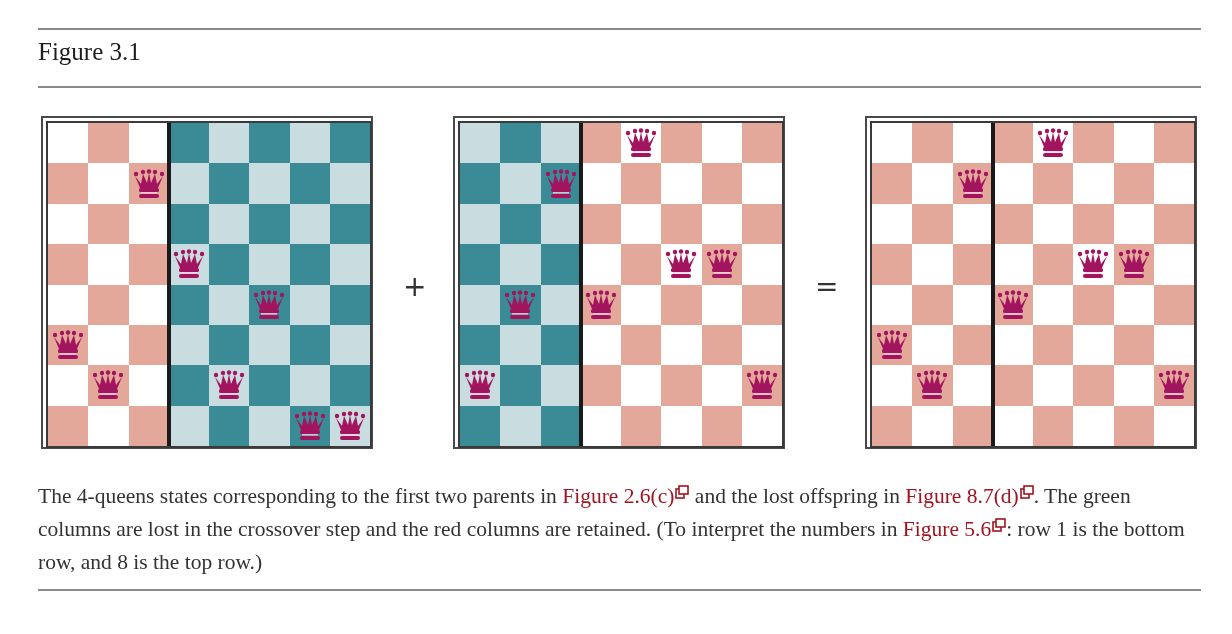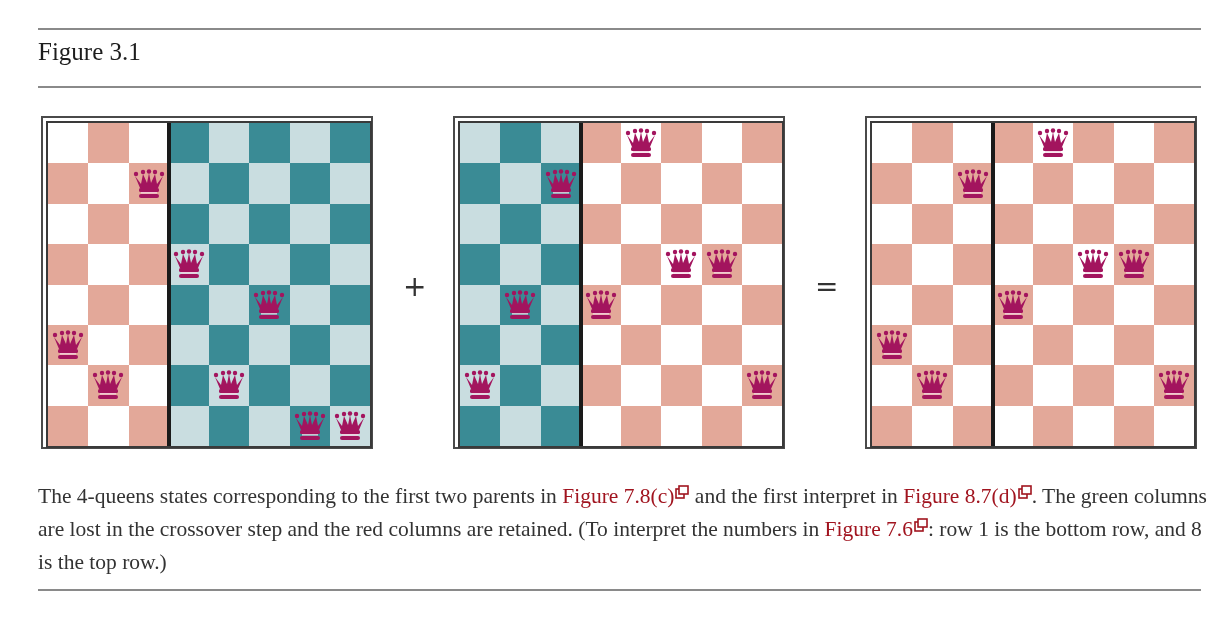--- a/index.html
+++ b/index.html
@@ -570,25 +570,25 @@
       <div class="cell" style="background: rgb(255, 255, 255);"></div>
       <div class="cell" style="background: rgb(227, 168, 153);"></div>
       <div class="cell" style="background: rgb(255, 255, 255);"></div>
       <div class="cell" style="background: rgb(227, 168, 153);"></div>
       <div class="cell" style="background: rgb(255, 255, 255);"></div>
       <div class="divider" style="left: 118.75px;"></div>
     </div>
 </div>
 
 <div id="caption">
-  <span>The 4-queens states corresponding to the first two parents in </span><span class="link">Figure 7.8(c)</span><svg class="ext" viewBox="0 0 14 14">
+  <span>The 4-queens states corresponding to the first two parents in </span><span class="link">Figure 2.6(c)</span><svg class="ext" viewBox="0 0 14 14">
       <rect x="1" y="4" width="8" height="9" fill="none" stroke="#a1141f" stroke-width="1.6"></rect>
       <rect x="4" y="1" width="9" height="8" fill="#fff" stroke="#a1141f" stroke-width="1.6"></rect>
-    </svg><span> and the first interpret in </span><span class="link">Figure 8.7(d)</span><svg class="ext" viewBox="0 0 14 14">
+    </svg><span> and the lost offspring in </span><span class="link">Figure 8.7(d)</span><svg class="ext" viewBox="0 0 14 14">
       <rect x="1" y="4" width="8" height="9" fill="none" stroke="#a1141f" stroke-width="1.6"></rect>
       <rect x="4" y="1" width="9" height="8" fill="#fff" stroke="#a1141f" stroke-width="1.6"></rect>
-    </svg><span>. The green columns are lost in the crossover step and the red columns are retained. (To interpret the numbers in </span><span class="link">Figure 7.6</span><svg class="ext" viewBox="0 0 14 14">
+    </svg><span>. The green columns are lost in the crossover step and the red columns are retained. (To interpret the numbers in </span><span class="link">Figure 5.6</span><svg class="ext" viewBox="0 0 14 14">
       <rect x="1" y="4" width="8" height="9" fill="none" stroke="#a1141f" stroke-width="1.6"></rect>
       <rect x="4" y="1" width="9" height="8" fill="#fff" stroke="#a1141f" stroke-width="1.6"></rect>
     </svg><span>: row 1 is the bottom row, and 8 is the top row.)</span>
 </div>
 
 <div class="rule" style="top:589px;"></div>
 
 </body></html>

